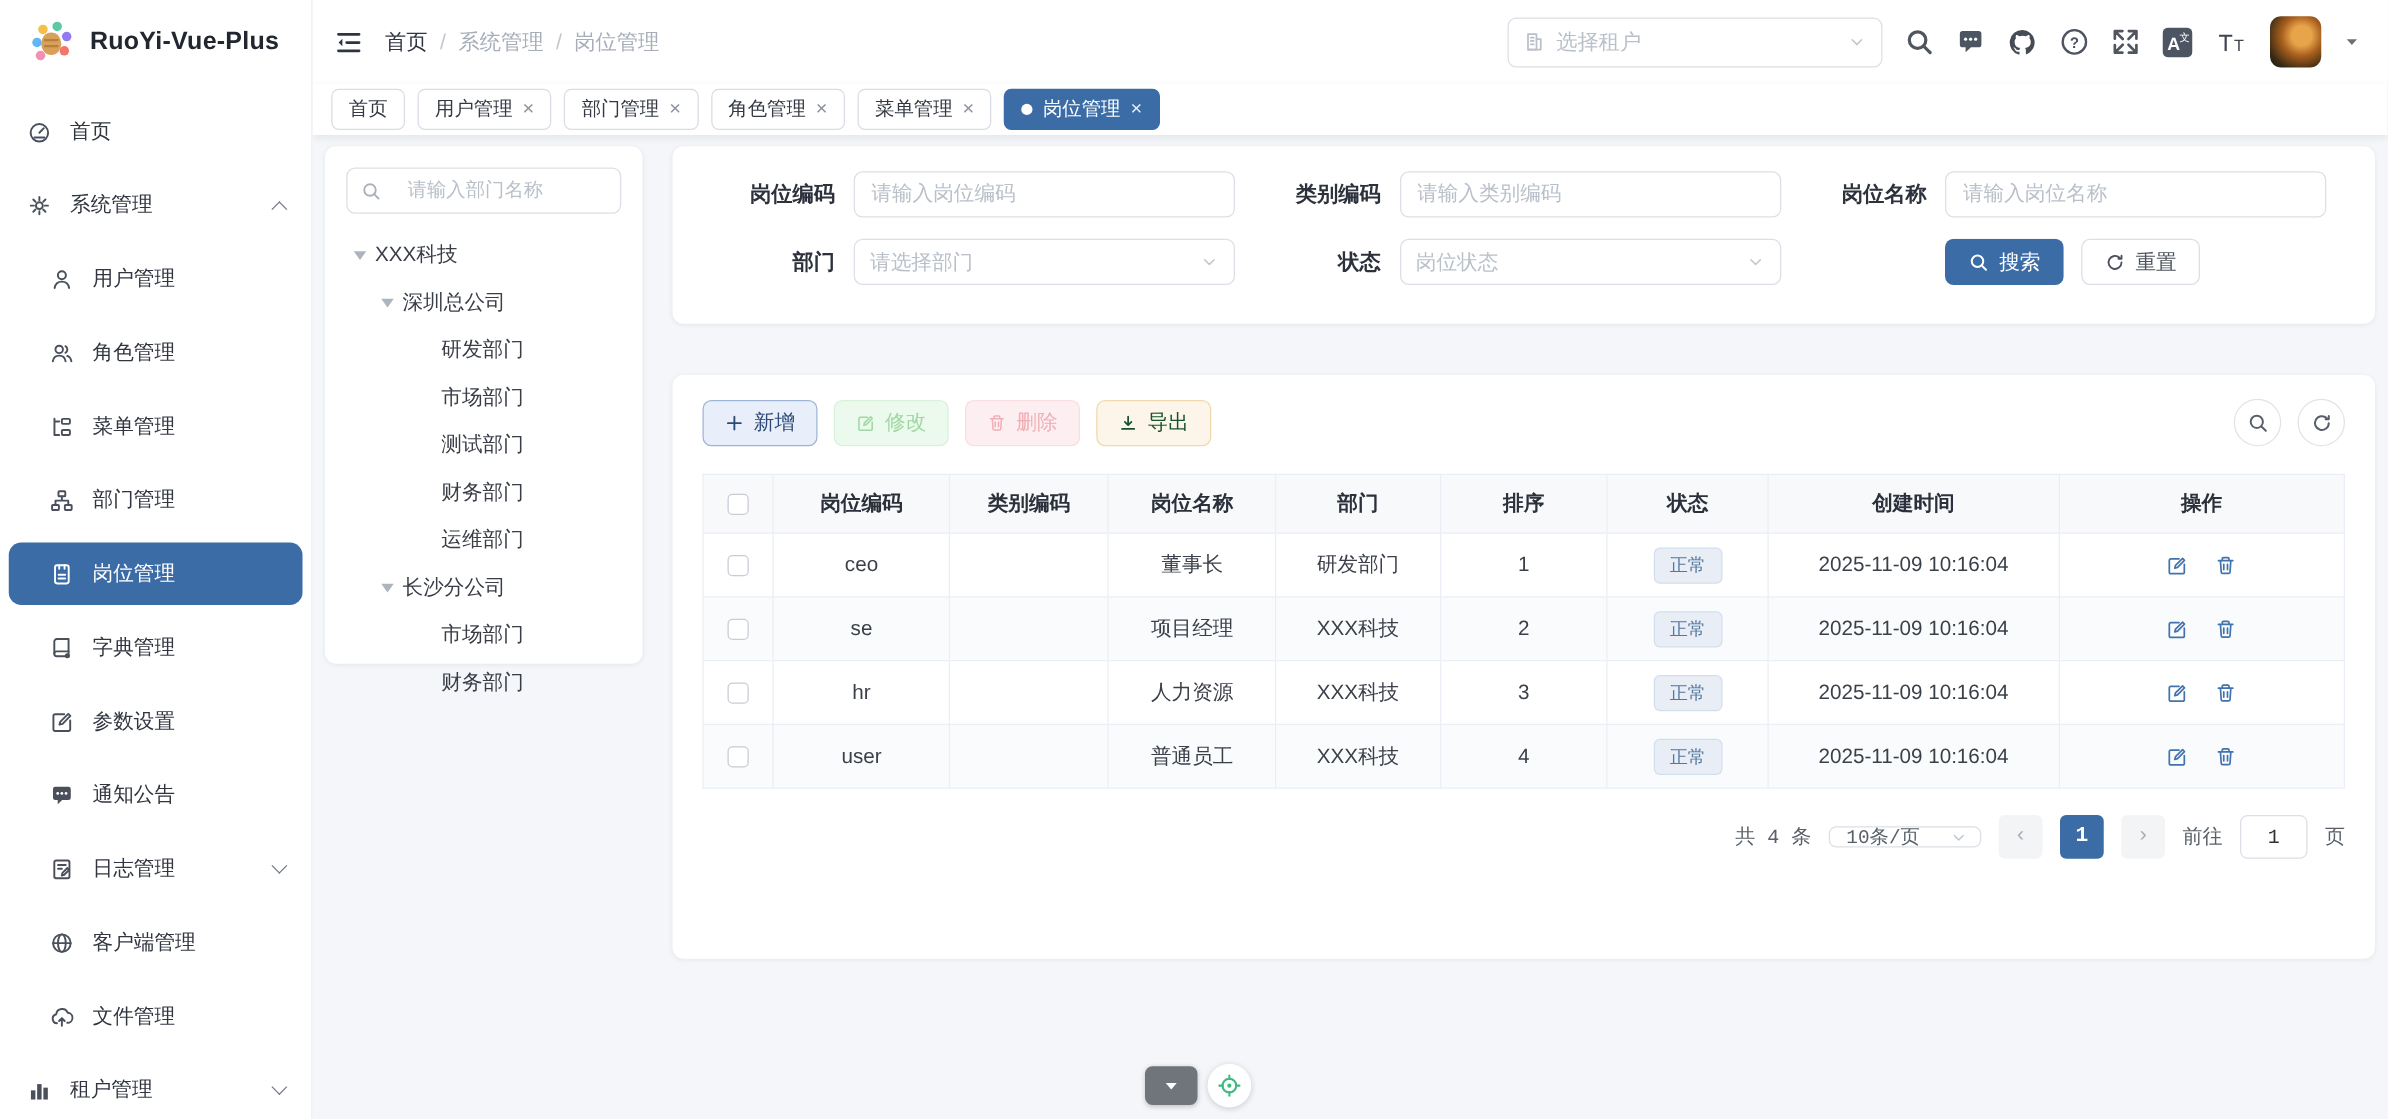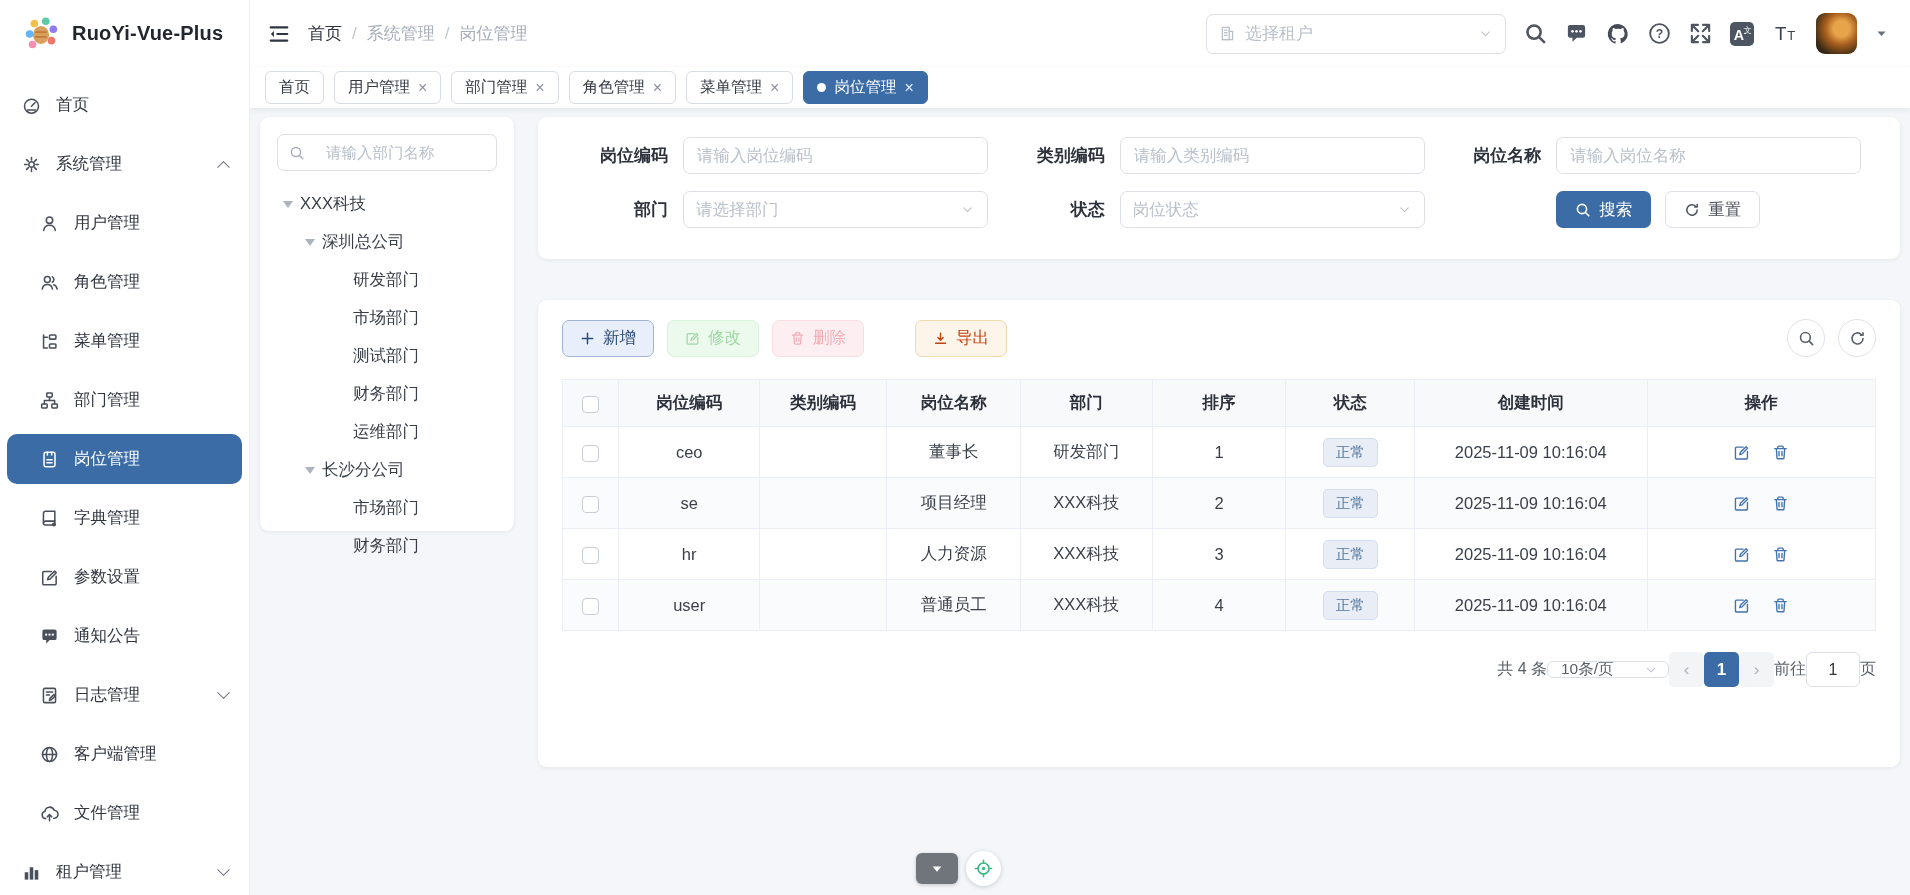--- a/index.html
+++ b/index.html
@@ -73,35 +73,35 @@
   .btn { height:37px; display:inline-flex; align-items:center; gap:8px; padding:0 18px; border-radius:7px; font-size:16.5px; cursor:pointer; border:1px solid transparent; }
   .btn-primary { background:#3b6ca6; color:#fff; }
   .btn-plain { background:#fff; border-color:#dcdfe6; color:#4c525c; }
 
   .table-card { left:288px; top:192px; right:10px; height:467px; padding:19px 24px; }
   .tb-toolbar { display:flex; align-items:center; gap:13px; }
   .btn-soft { height:37px; display:inline-flex; align-items:center; gap:8px; padding:0 17px; border-radius:7px; font-size:16.5px; cursor:pointer; }
   .b-add { background:#e9effa; border:1px solid #9db4d6; color:#2c4a74; }
   .b-mod { background:#ecf9ed; border:1px solid #d9f1da; color:#9ed8a3; }
   .b-del { background:#fdeff1; border:1px solid #fadde1; color:#f0aeb6; }
-  .b-exp { background:#fdf5e9; border:1px solid #f0d9ad; color:#c2410c;margin-left:38px; }
+  .b-exp { background:#fdf5e9; border:1px solid #f0d9ad; color:#14532d; }
   .tb-toolbar .spacer { flex:1; }
   .ghost-circle { width:38px; height:38px; border:1px solid #e0e3e8; border-radius:50%; display:flex; align-items:center; justify-content:center; color:#596069; cursor:pointer; }
 
   table.grid { width:100%; border-collapse:collapse; margin-top:22px; table-layout:fixed; }
   .grid th, .grid td { border:1px solid #ebeef5; text-align:center; font-size:16.5px; color:#3a3f49; }
   .grid th { background:#f8f9fb; height:47px; font-weight:bold; color:#2b303b; }
   .grid td { height:51px; background:#fff; }
   .grid tr.stripe td { background:#fafbfc; }
   .cbx { width:17px; height:17px; border:1px solid #c8ccd4; border-radius:4px; background:#fff; display:inline-block; vertical-align:middle; cursor:pointer; }
   .badge { display:inline-block; padding:4px 12px; border-radius:5px; background:#e9eef6; border:1px solid #d3deed; color:#54779f; font-size:14.5px; }
   .ops { display:flex; align-items:center; justify-content:center; gap:22px; color:#4273ad; }
   .ops .op { cursor:pointer; }
 
-  .pager { display:flex; align-items:center; justify-content:flex-end; gap:0; margin-top:21px; font-size:16px; color:#5a6068; }
+  .pager { display:flex; align-items:center; justify-content:flex-end; gap:14px; margin-top:21px; font-size:16px; color:#5a6068;font-family:Liberation Mono, monospace; }
   .psize { width:122px; height:17px; border:1px solid #dcdfe6; border-radius:6px; display:flex; align-items:center; padding:0 10px 0 13px; color:#5a6068; cursor:pointer; }
   .psize span { flex:1; font-size:15.5px; }
   .pbtn { width:35px; height:35px; border-radius:5px; background:#f3f4f6; display:flex; align-items:center; justify-content:center; color:#aab0ba; font-size:17px; cursor:pointer; }
   .pbtn.page-active { background:#3b6ca6; color:#fff; font-weight:bold; }
   .goto-input { width:54px; height:35px; border:1px solid #dcdfe6; border-radius:6px; text-align:center; font-size:16px; font-family:inherit; color:#333; outline:none; }
 
   
   .devtools { position:absolute; left:916px; top:851px; display:flex; align-items:center; gap:8px; z-index:9; }
   .dev-pill { width:42px; height:31px; background:#70757b; border-radius:6px; display:flex; align-items:center; justify-content:center; cursor:pointer; box-shadow:0 1px 4px rgba(0,0,0,.2); }
   .dev-circle { width:35px; height:35px; background:#fff; border-radius:50%; display:flex; align-items:center; justify-content:center; box-shadow:0 1px 5px rgba(0,0,0,.18); color:#3fb884; cursor:pointer; }

